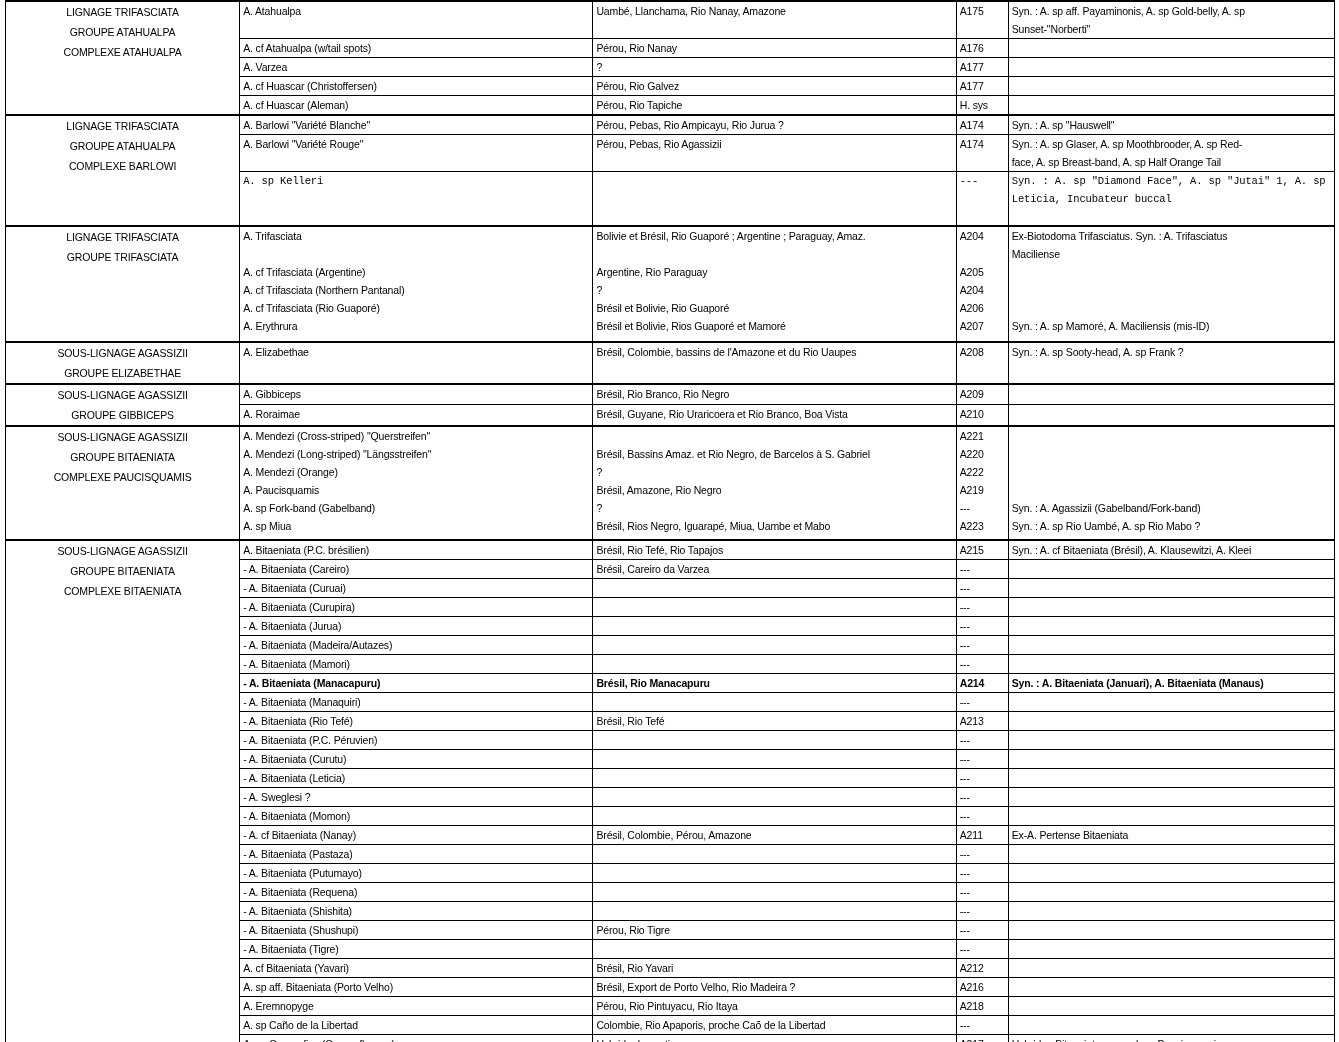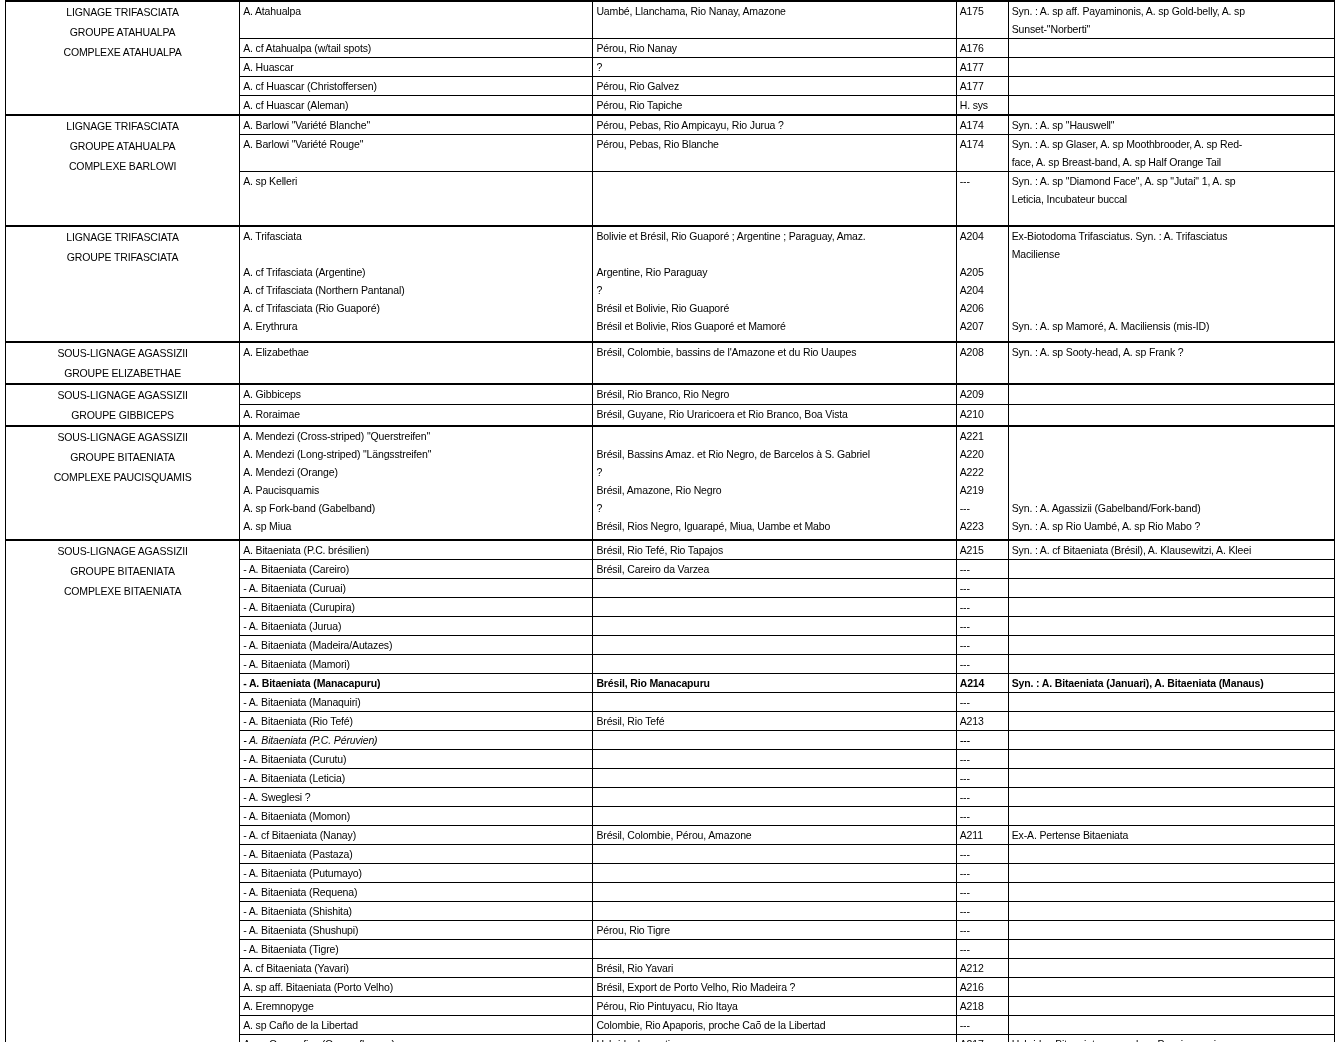--- a/index.html
+++ b/index.html
@@ -88,21 +88,21 @@
           <td class="notes">Syn. : A. sp aff. Payaminonis, A. sp Gold-belly, A. sp
 Sunset-"Norberti"</td>
         </tr>
         <tr class="" style="height: 18px;">
           <td class="name">A. cf Atahualpa (w/tail spots)</td>
           <td class="loc">Pérou, Rio Nanay</td>
           <td class="code">A176</td>
           <td class="notes"></td>
         </tr>
         <tr class="" style="height: 18px;">
-          <td class="name">A. Huascar</td>
+          <td class="name">A. Varzea</td>
           <td class="loc">?</td>
           <td class="code">A177</td>
           <td class="notes"></td>
         </tr>
         <tr class="" style="height: 18px;">
           <td class="name">A. cf Huascar (Christoffersen)</td>
           <td class="loc">Pérou, Rio Galvez</td>
           <td class="code">A177</td>
           <td class="notes"></td>
         </tr>
@@ -116,26 +116,26 @@
           <td class="grp" rowspan="3">LIGNAGE TRIFASCIATA
 GROUPE ATAHUALPA
 COMPLEXE BARLOWI</td>
           <td class="name">A. Barlowi "Variété Blanche"</td>
           <td class="loc">Pérou, Pebas, Rio Ampicayu, Rio Jurua ?</td>
           <td class="code">A174</td>
           <td class="notes">Syn. : A. sp "Hauswell"</td>
         </tr>
         <tr class="" style="height: 36px;">
           <td class="name">A. Barlowi "Variété Rouge"</td>
-          <td class="loc">Pérou, Pebas, Rio Blanche</td>
+          <td class="loc">Pérou, Pebas, Rio Agassizii</td>
           <td class="code">A174</td>
           <td class="notes">Syn. : A. sp Glaser, A. sp Moothbrooder, A. sp Red-
 face, A. sp Breast-band, A. sp Half Orange Tail</td>
         </tr>
-        <tr class="block-bot" style="height: 54px;">
+        <tr class="block-bot" style="height: 54px; font-family: Liberation Mono, monospace;">
           <td class="name">A. sp Kelleri</td>
           <td class="loc"></td>
           <td class="code">---</td>
           <td class="notes">Syn. : A. sp "Diamond Face", A. sp "Jutai" 1, A. sp
 Leticia, Incubateur buccal</td>
         </tr>
         <tr class="block-top block-bot">
           <td class="grp" style="height: 114px;">LIGNAGE TRIFASCIATA
 GROUPE TRIFASCIATA</td>
           <td class="name">A. Trifasciata
@@ -270,21 +270,21 @@
           <td class="loc"></td>
           <td class="code">---</td>
           <td class="notes"></td>
         </tr>
         <tr class="" style="height: 18px;">
           <td class="name"> - A. Bitaeniata (Rio Tefé)</td>
           <td class="loc">Brésil, Rio Tefé</td>
           <td class="code">A213</td>
           <td class="notes"></td>
         </tr>
-        <tr class="" style="height: 18px; font-style: italic;">
+        <tr class="" style="height: 18px;">
           <td class="name"> - A. Bitaeniata (P.C. Péruvien)</td>
           <td class="loc"></td>
           <td class="code">---</td>
           <td class="notes"></td>
         </tr>
         <tr class="" style="height: 18px;">
           <td class="name"> - A. Bitaeniata (Curutu)</td>
           <td class="loc"></td>
           <td class="code">---</td>
           <td class="notes"></td>

